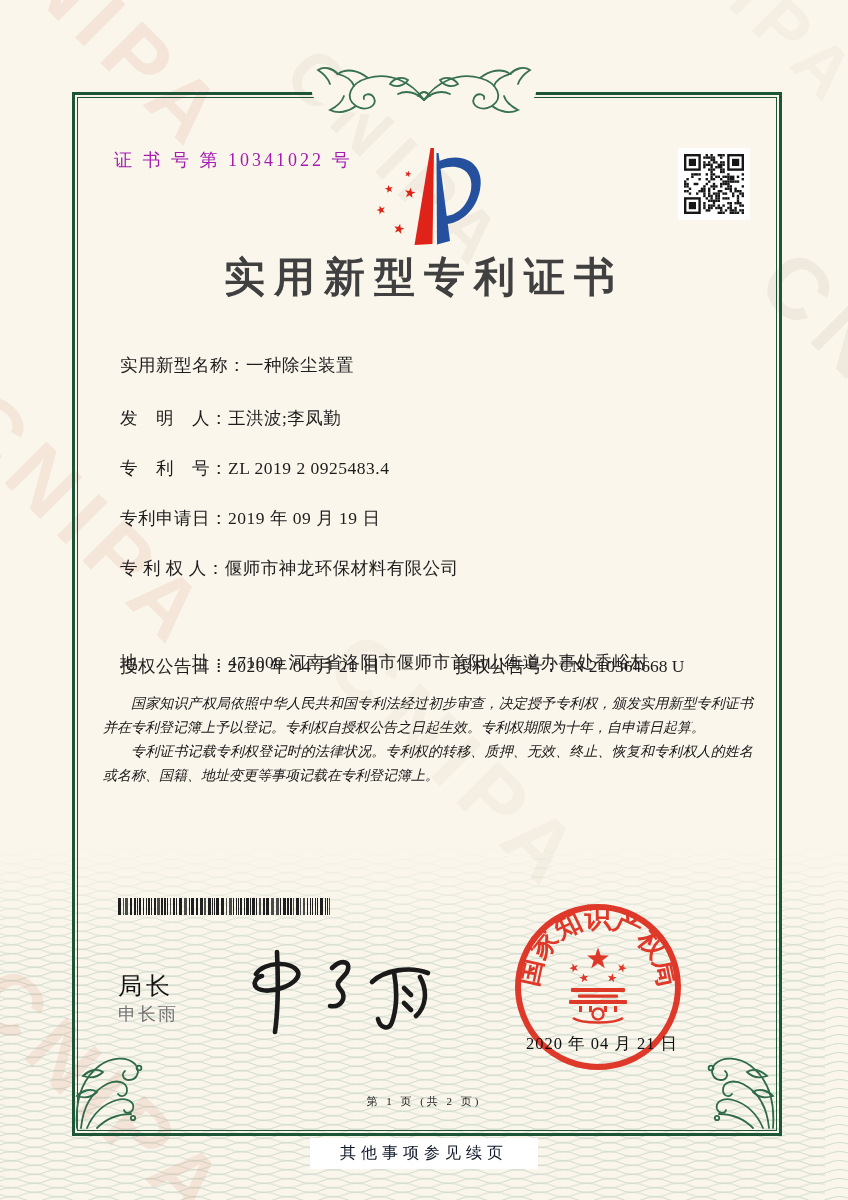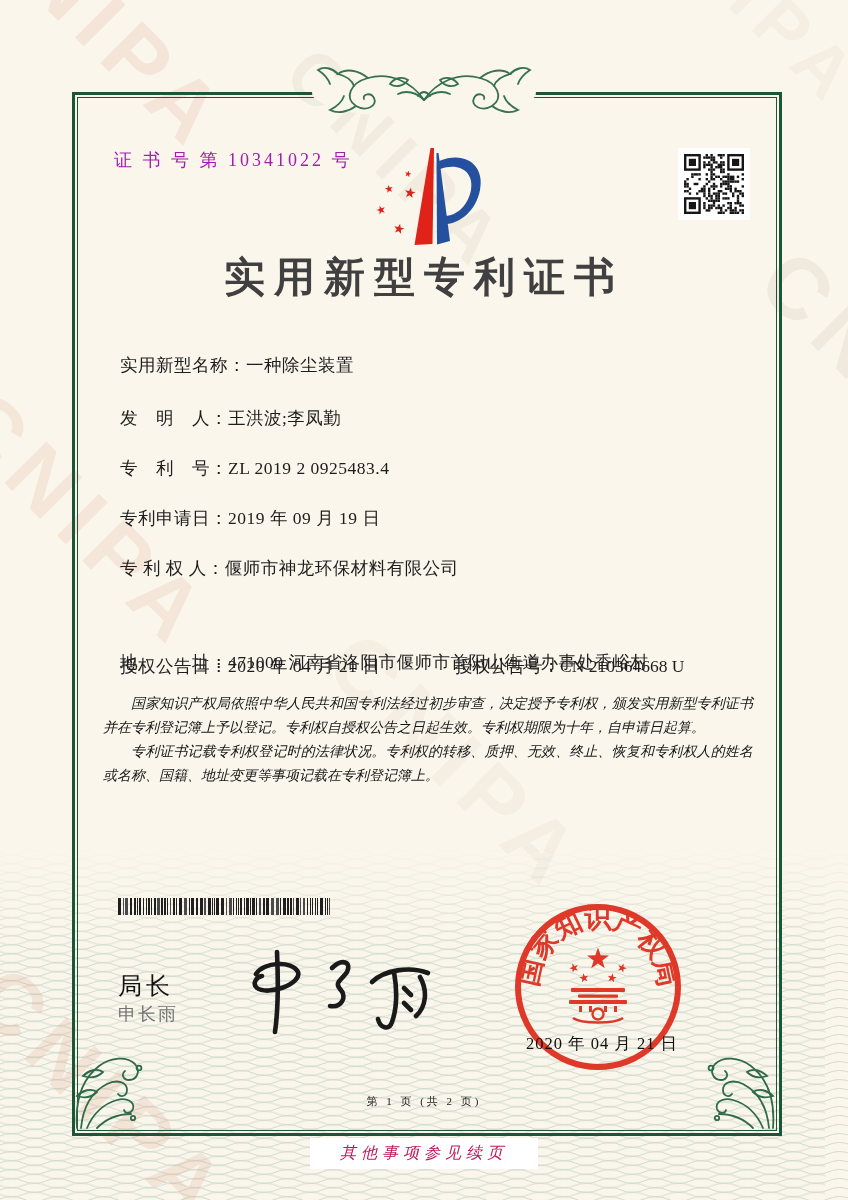--- a/index.html
+++ b/index.html
@@ -65,22 +65,22 @@
   .sig-script{position:absolute; left:244px; top:944px;}
 
   .seal{position:absolute; left:511px; top:900px; opacity:.93; z-index:3;}
   .seal-date{position:absolute; left:517px; top:1033px; width:170px; text-align:center;
              font-size:16.5px; color:#101010; letter-spacing:1px; z-index:4; white-space:nowrap;}
 
   .page-info{position:absolute; left:0; top:1094px; width:100%; text-align:center;
              font-size:11px; letter-spacing:3px; color:#222;}
 
   .note-box{position:absolute; left:50%; transform:translateX(-50%); top:1138px;
-            background:#ffffff; padding:5px 30px; font-size:16px; font-style:italic;
-            letter-spacing:5px; color:#be185d; z-index:3; white-space:nowrap;}
+            background:#ffffff; padding:5px 30px; font-size:16px; 
+            letter-spacing:5px; color:#0f172a; z-index:3; white-space:nowrap;}
 </style>
 </head>
 <body>
 
 <div class="page">
 
   <svg class="waves" width="848" height="358">
     <defs>
       <pattern id="wv" width="46" height="9" patternUnits="userSpaceOnUse">
         <path d="M0 6 Q 11.5 1 23 6 T 46 6" fill="none" stroke="#aec6b4" stroke-width="1"></path>

